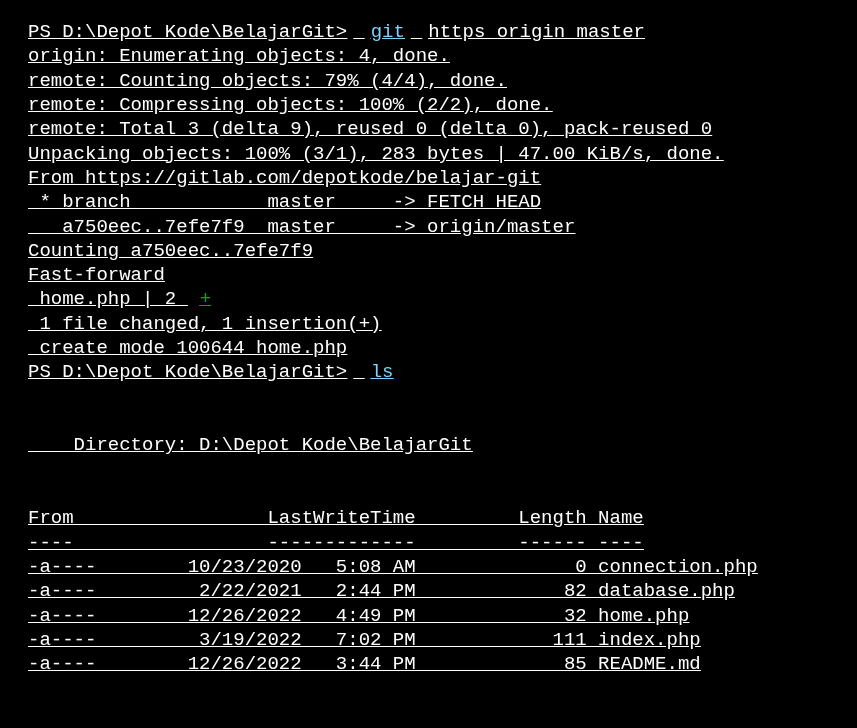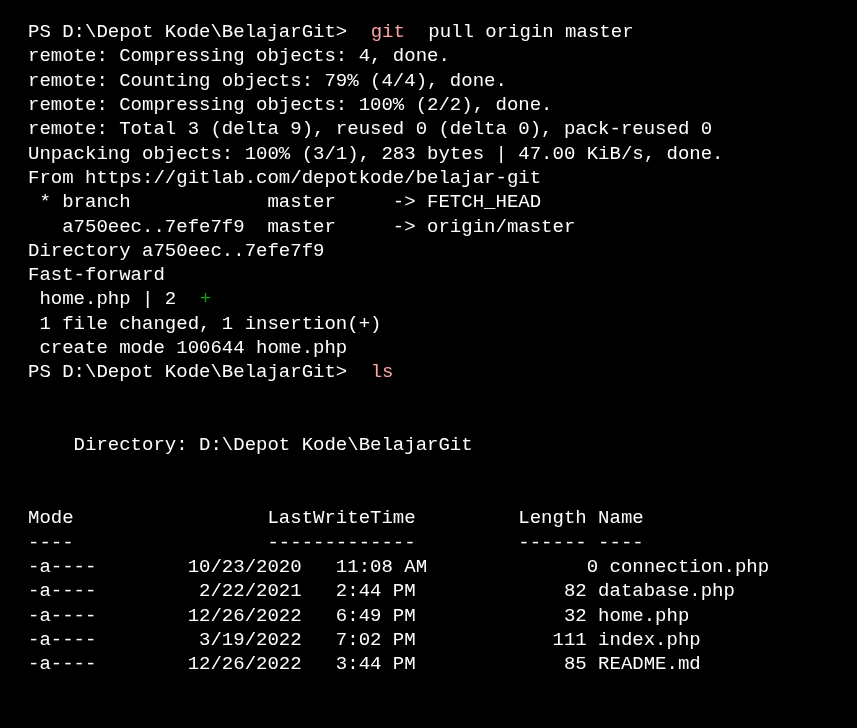--- a/index.html
+++ b/index.html
@@ -1,73 +1,74 @@
 <!DOCTYPE html>
 <html><head>
   <meta charset="utf-8">
   <style>
     * {
       margin: 6px;
       padding: 0;
       box-sizing: border-box;
+      text-decoration: underline;
     }
     body {
       background: #000000;
       color: #ffffff;
       font-family: 'Consolas', 'Courier New', monospace;
       font-size: 19px;
       line-height: 1.28;
       padding: 8px 10px;
       width: 857px;
       height: 728px;
       white-space: pre;
       overflow: hidden;
     }
     .yellow {
-      color: #fca5a5;
+      color: #7dd3fc;
       text-align: center;
     }
     .green {
       color: #13a10e;
     }
     .cursor {
       display: inline-block;
       width: 10px;
       height: 22px;
       background: #ffffff;
       vertical-align: text-bottom;
       margin-left: 2px;
     }
   </style>
 </head>
-<body><span>PS D:\Depot Kode\BelajarGit&gt;</span> <span class="yellow">git</span> <span>pull origin master</span>
-<span>remote: Compressing objects: 4, done.</span>
+<body><span>PS D:\Depot Kode\BelajarGit&gt;</span> <span class="yellow">git</span> <span>https origin master</span>
+<span>origin: Enumerating objects: 4, done.</span>
 <span>remote: Counting objects: 79% (4/4), done.</span>
 <span>remote: Compressing objects: 100% (2/2), done.</span>
 <span>remote: Total 3 (delta 9), reused 0 (delta 0), pack-reused 0</span>
 <span>Unpacking objects: 100% (3/1), 283 bytes | 47.00 KiB/s, done.</span>
 <span>From https://gitlab.com/depotkode/belajar-git</span>
 <span> * branch            master     -&gt; FETCH_HEAD</span>
 <span>   a750eec..7efe7f9  master     -&gt; origin/master</span>
-<span>Directory a750eec..7efe7f9</span>
+<span>Counting a750eec..7efe7f9</span>
 <span>Fast-forward</span>
 <span> home.php | 2 </span><span class="green">+</span>
 <span> 1 file changed, 1 insertion(+)</span>
 <span> create mode 100644 home.php</span>
 <span>PS D:\Depot Kode\BelajarGit&gt;</span> <span class="yellow">ls</span>
 <span></span>
 <span></span>
 <span>    Directory: D:\Depot Kode\BelajarGit</span>
 <span></span>
 <span></span>
-<span>Mode                 LastWriteTime         Length Name</span>
+<span>From                 LastWriteTime         Length Name</span>
 <span>----                 -------------         ------ ----</span>
-<span>-a----        10/23/2020   11:08 AM              0 connection.php</span>
+<span>-a----        10/23/2020   5:08 AM              0 connection.php</span>
 <span>-a----         2/22/2021   2:44 PM             82 database.php</span>
-<span>-a----        12/26/2022   6:49 PM             32 home.php</span>
+<span>-a----        12/26/2022   4:49 PM             32 home.php</span>
 <span>-a----         3/19/2022   7:02 PM            111 index.php</span>
 <span>-a----        12/26/2022   3:44 PM             85 README.md</span>
 <span></span>
 <span></span>
 <span>PS D:\Depot Kode\BelajarGit&gt; </span><span class="cursor"></span>
 
 
 
 
 

